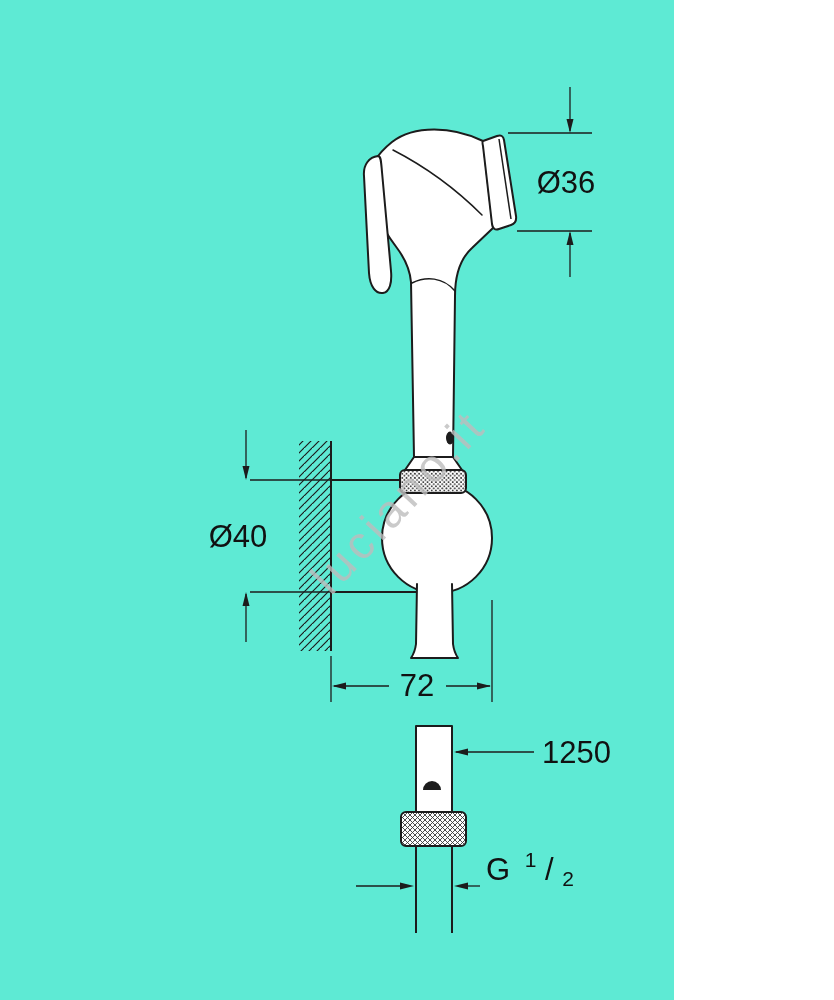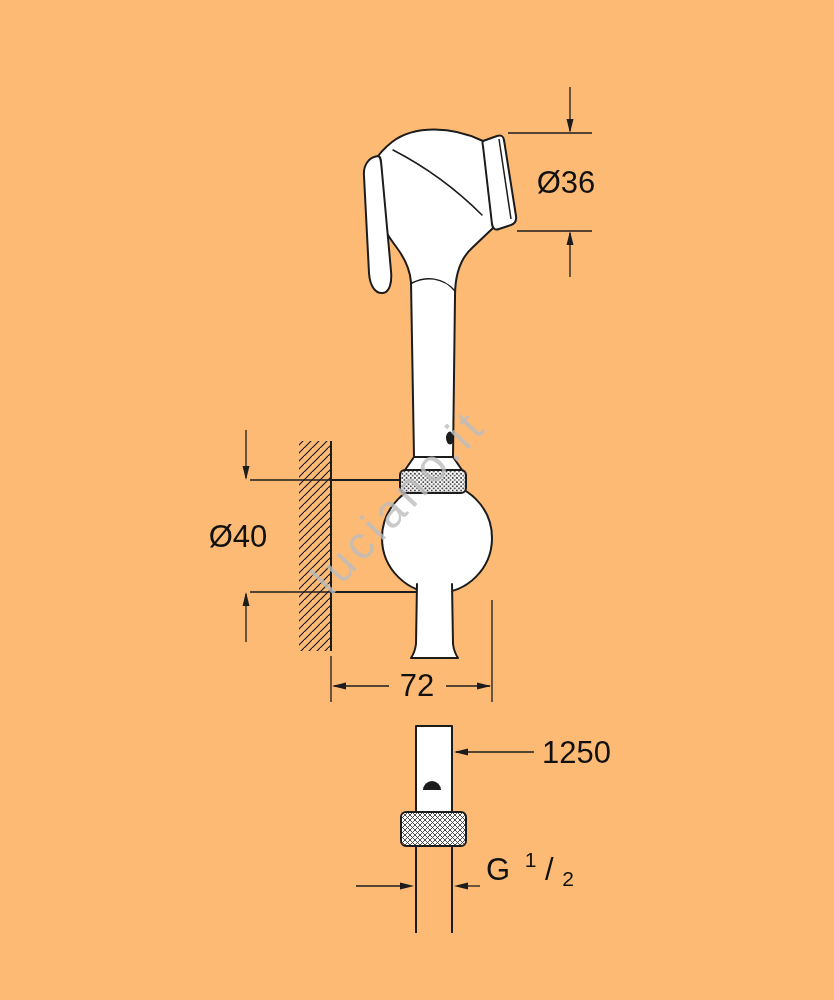--- a/index.html
+++ b/index.html
@@ -1,19 +1,19 @@
 <!DOCTYPE html>
 <html><head>
 <meta charset="utf-8">
 <style>
   html,body{margin:0;padding:0;background:#ffffff;}
   .canvas{
     position:relative;
-    width:834px;height:1000px;
-    background:#fdba74;
+    width:674px;height:1000px;
+    background:#5eead4;
     font-family:"Liberation Sans",sans-serif;
     overflow:hidden;
   }
   svg{position:absolute;inset:0;}
   .outline{fill:#ffffff;stroke:#1c1c1c;stroke-width:2;stroke-linejoin:round;stroke-linecap:round;}
   .stroke-only{fill:none;stroke:#1c1c1c;stroke-width:2;stroke-linejoin:round;stroke-linecap:round;}
   .thin{fill:none;stroke:#1c1c1c;stroke-width:1.5;stroke-linecap:round;}
   .dimline{fill:none;stroke:#1c1c1c;stroke-width:1.3;}
   .arrow{fill:#1c1c1c;stroke:none;}
   .fillwhite{fill:#ffffff;stroke:none;}

